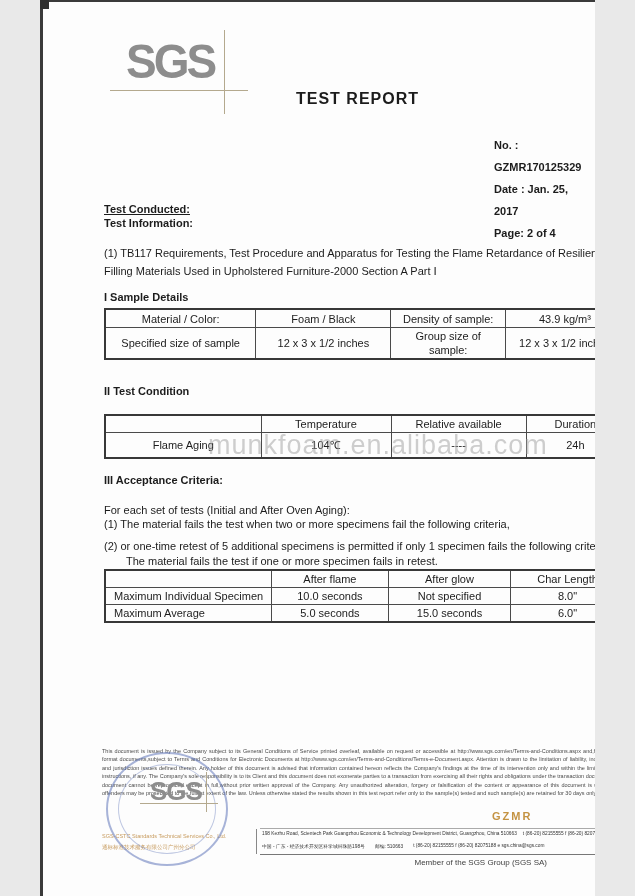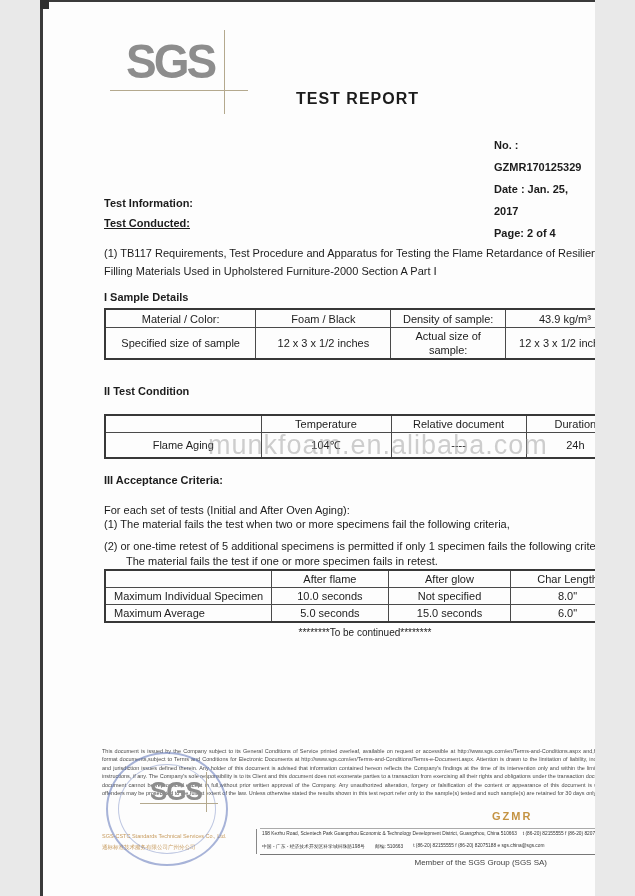--- a/index.html
+++ b/index.html
@@ -83,61 +83,61 @@
   <div class="logo-top">SGS</div>
   <div class="report-title">TEST REPORT</div>
 
   <div class="info-block">
     <div>No. : GZMR170125329</div>
     <div>Date : Jan. 25, 2017</div>
     <div>Page: 2 of 4</div>
   </div>
 
   <div class="body">
+    <div class="h-bold underline mt6">Test Conducted:</div>
     <div class="h-bold">Test Information:</div>
-    <div class="h-bold underline mt6">Test Conducted:</div>
     <div class="para mt14">(1) TB117 Requirements, Test Procedure and Apparatus for Testing the Flame Retardance of Resilient Filling Materials Used in Upholstered Furniture-2000 Section A Part Ⅰ</div>
 
     <div class="h-bold mt10">I Sample Details</div>
     <table class="t1 mt4">
       <colgroup>
           <col style="width:29%">
           <col style="width:26%">
           <col style="width:22%">
           <col style="width:23%">
         </colgroup>
       <tbody>
           <tr>
         <td>Material / Color:</td>
         <td>Foam / Black</td>
         <td>Density of sample:</td>
         <td>43.9 kg/m³</td>
       </tr>
       <tr>
         <td>Specified size of sample</td>
         <td>12 x 3 x 1/2 inches</td>
-        <td>Actual size of sample:</td>
+        <td>Group size of sample:</td>
         <td>12 x 3 x 1/2 inches</td>
       </tr>
     </tbody>
       </table>
 
     <div class="h-bold mt18">II Test Condition</div>
     <table class="t2 mt5">
       <colgroup>
           <col style="width:30%">
           <col style="width:25%">
           <col style="width:26%">
           <col style="width:19%">
         </colgroup>
       <tbody>
           <tr>
         <th></th>
         <th>Temperature</th>
-        <th>Relative document</th>
+        <th>Relative available</th>
         <th>Duration</th>
       </tr>
       <tr>
         <td>Flame Aging</td>
         <td>104℃</td>
         <td>----</td>
         <td>24h</td>
       </tr>
     </tbody>
       </table>
@@ -169,21 +169,20 @@
       </tr>
       <tr>
         <td class="left">Maximum Average</td>
         <td>5.0 seconds</td>
         <td>15.0 seconds</td>
         <td>6.0"</td>
       </tr>
     </tbody>
       </table>
 
-    <div class="continued">********To be continued********</div>
   </div>
 
   <div class="watermark">munkfoam.en.alibaba.com</div>
 
   <div class="disclaimer">This document is issued by the Company subject to its General Conditions of Service printed overleaf, available on request or accessible at http://www.sgs.com/en/Terms-and-Conditions.aspx and,for electronic format documents,subject to Terms and Conditions for Electronic Documents at http://www.sgs.com/en/Terms-and-Conditions/Terms-e-Document.aspx. Attention is drawn to the limitation of liability, indemnification and jurisdiction issues defined therein. Any holder of this document is advised that information contained hereon reflects the Company's findings at the time of its intervention only and within the limits of Client's instructions, if any. The Company's sole responsibility is to its Client and this document does not exonerate parties to a transaction from exercising all their rights and obligations under the transaction documents. This document cannot be reproduced except in full,without prior written approval of the Company. Any unauthorized alteration, forgery or falsification of the content or appearance of this document is unlawful and offenders may be prosecuted to the fullest extent of the law. Unless otherwise stated the results shown in this test report refer only to the sample(s) tested and such sample(s) are retained for 30 days only.</div>
   <div class="stamp"></div>
   <div class="logo-bottom-vline"></div>
   <div class="logo-bottom-hline"></div>
   <div class="logo-bottom">SGS</div>
   <div class="company-en">SGS-CSTC Standards Technical Services Co., Ltd.</div>

